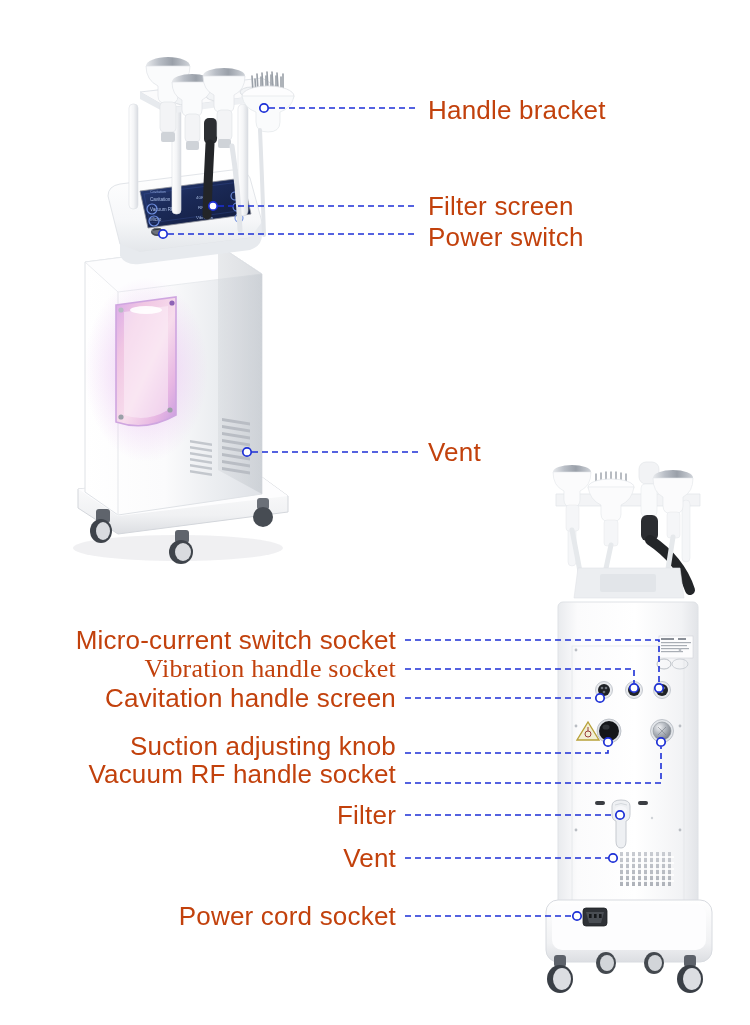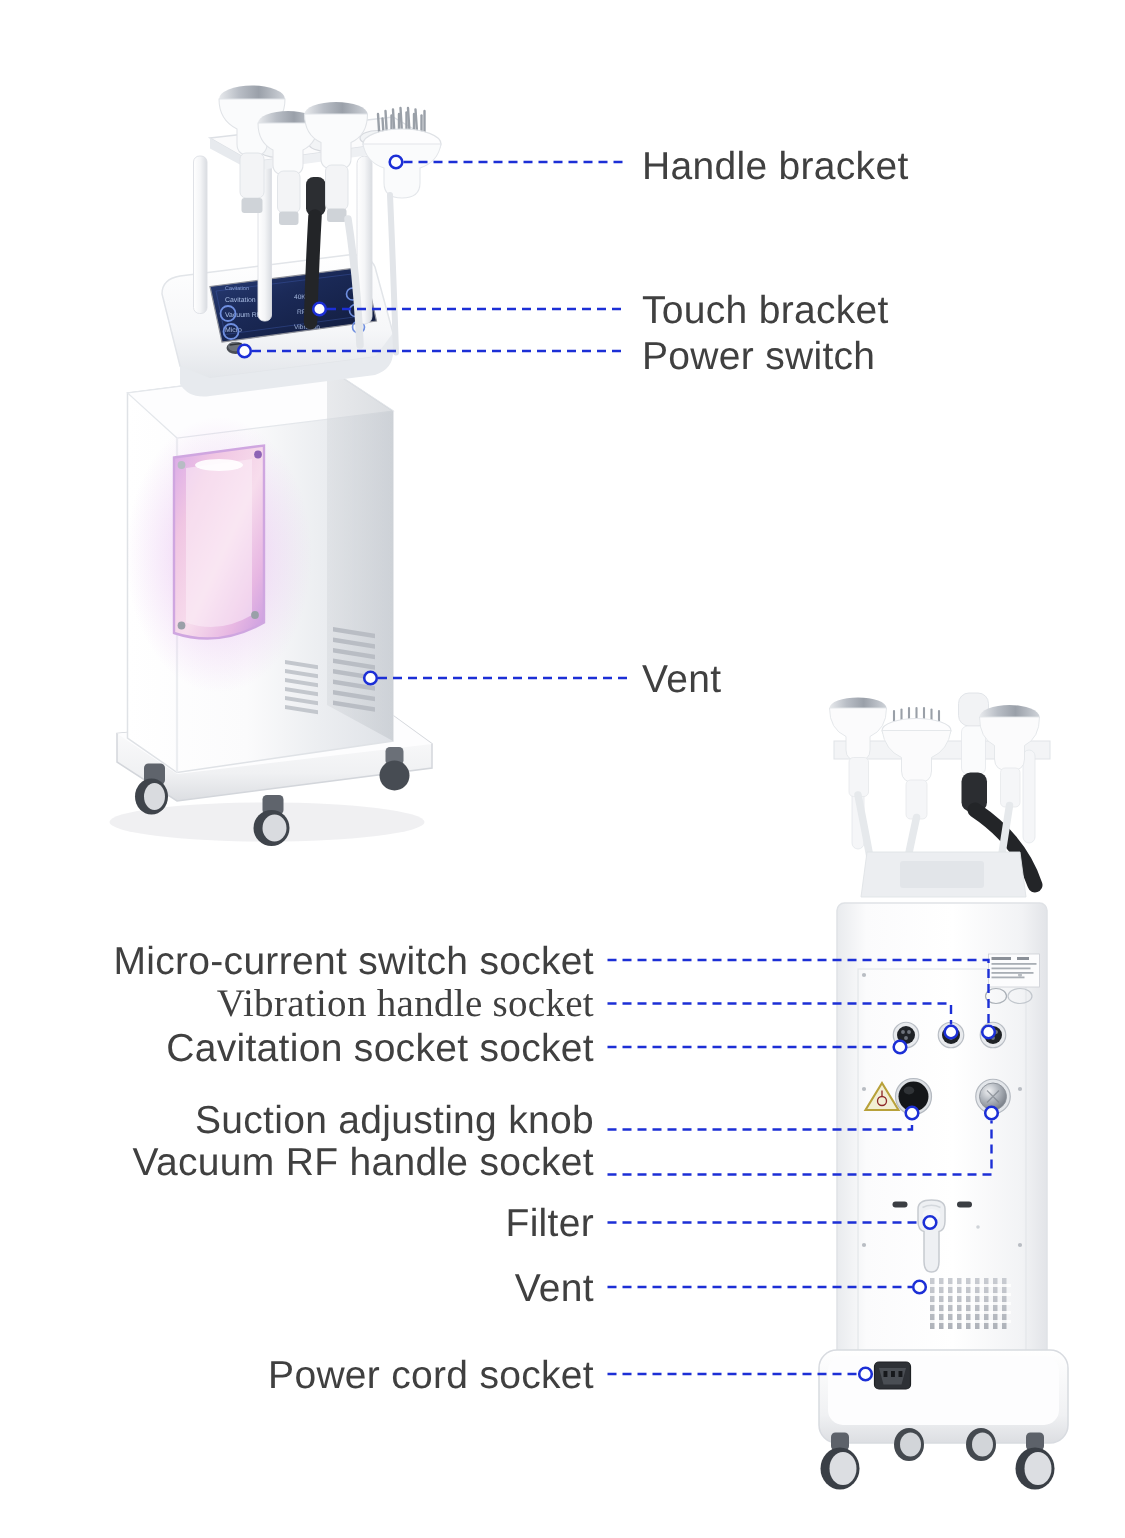--- a/index.html
+++ b/index.html
@@ -12,21 +12,21 @@
   }
   #stage{position:absolute;left:0;top:0;width:750px;height:1025px;}
   #art{position:absolute;left:0;top:0;width:750px;height:1025px;}
 
   .callout-label{
     position:absolute;
     font-family:"Liberation Sans", sans-serif;
     font-weight:400;
     font-size:26px;
     line-height:28px;
-    color:#404040;
+    color:#c2410c;
     white-space:nowrap;
     letter-spacing:0.2px;
   }
   .lbl-left{ 
     text-align:right;
     transform:translateY(-50%);
   }
   .lbl-right{
     text-align:left;
     transform:translateY(-50%);
@@ -468,26 +468,26 @@
         <circle cx="608" cy="742" r="4.2" fill="#ffffff" stroke="#1c2fd6" stroke-width="1.7"></circle>
         <circle cx="661" cy="742" r="4.2" fill="#ffffff" stroke="#1c2fd6" stroke-width="1.7"></circle>
         <circle cx="620" cy="815" r="4.2" fill="#ffffff" stroke="#1c2fd6" stroke-width="1.7"></circle>
         <circle cx="613" cy="858" r="4.2" fill="#ffffff" stroke="#1c2fd6" stroke-width="1.7"></circle>
         <circle cx="577" cy="916" r="4.2" fill="#ffffff" stroke="#1c2fd6" stroke-width="1.7"></circle>
       </g>
   </svg>
 
   <div id="labels">
       <div class="callout-label lbl-right" style="top: 110px; left: 428px;">Handle bracket</div>
-      <div class="callout-label lbl-right" style="top: 206px; left: 428px;">Touch bracket</div>
+      <div class="callout-label lbl-right" style="top: 206px; left: 428px;">Filter screen</div>
       <div class="callout-label lbl-right" style="top: 237px; left: 428px;">Power switch</div>
       <div class="callout-label lbl-right" style="top: 452px; left: 428px;">Vent</div>
       <div class="callout-label lbl-left" style="top: 640px; right: 354px;">Micro-current switch socket</div>
       <div class="callout-label lbl-left" style="top: 669px; right: 354px; font-family: Liberation Serif, serif;">Vibration handle socket</div>
-      <div class="callout-label lbl-left" style="top: 698px; right: 354px;">Cavitation socket socket</div>
+      <div class="callout-label lbl-left" style="top: 698px; right: 354px;">Cavitation handle screen</div>
       <div class="callout-label lbl-left" style="top: 753px; right: 354px; margin-top: 21px;">Vacuum RF handle socket</div>
       <div class="callout-label lbl-left" style="top: 746px; right: 354px; text-align: center;">Suction adjusting knob</div>
       <div class="callout-label lbl-left" style="top: 815px; right: 354px;">Filter</div>
       <div class="callout-label lbl-left" style="top: 858px; right: 354px;">Vent</div>
       <div class="callout-label lbl-left" style="top: 916px; right: 354px;">Power cord socket</div>
     </div>
 
 </div>
 
 </body></html>

